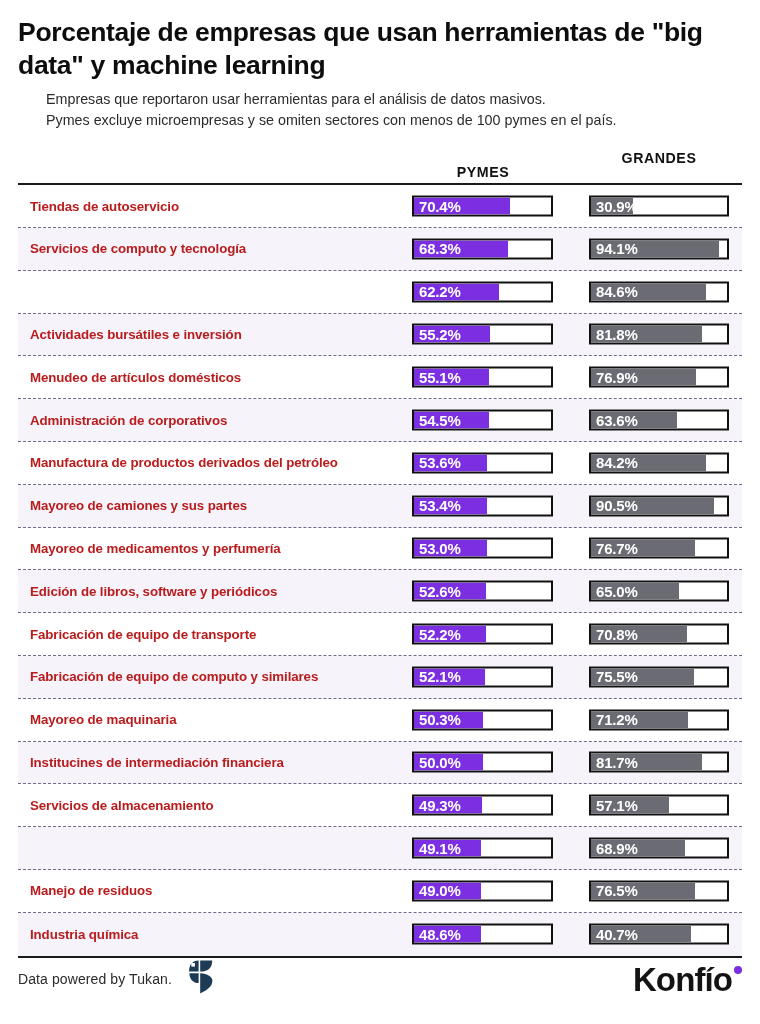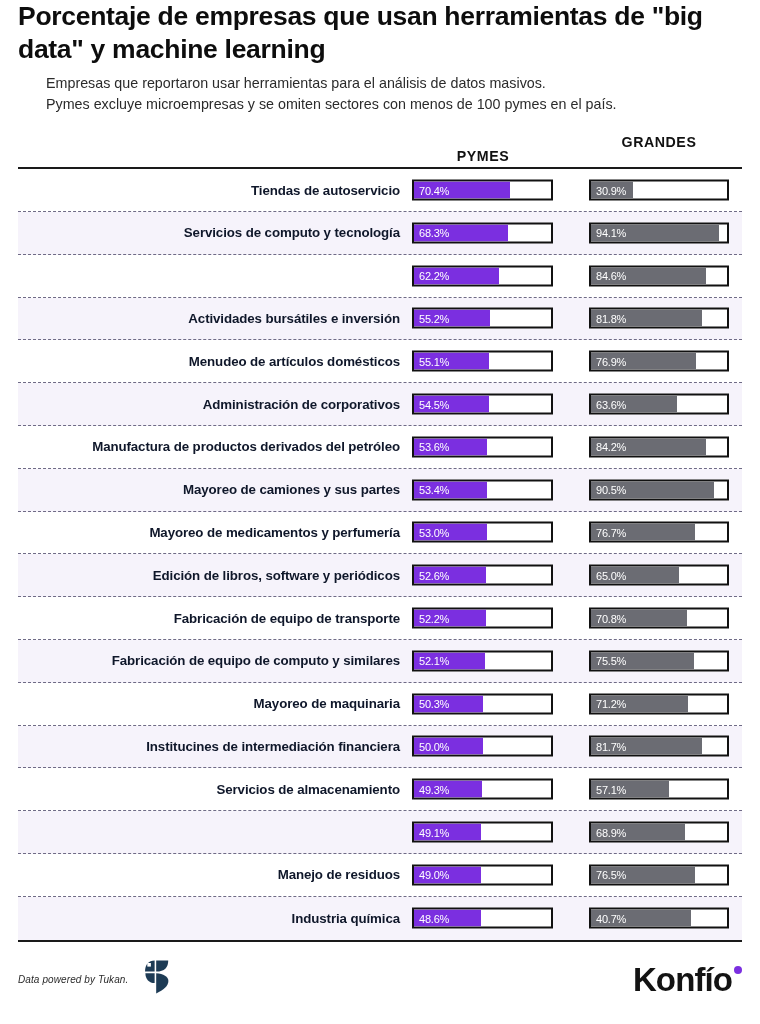--- a/index.html
+++ b/index.html
@@ -16,21 +16,21 @@
   }
   .page {
     position: relative;
     width: 760px;
     height: 1024px;
     box-sizing: border-box;
     padding: 0 18px;
   }
 
   
-  .header { padding-top: 0; }
+  .header { padding-top: 16px; }
   .title {
     font-size: 26.5px;
     font-weight: bold;
     line-height: 1.26;
     letter-spacing: -0.3px;
     color: #0d0d0d;
     margin: 0 0 6px 0;
     max-width: 706px;
   }
   .subtitle {
@@ -73,27 +73,26 @@
     align-items: center;
     border-bottom: 1.6px dashed #6f6b86;
     box-sizing: border-box;
   }
   .row:last-child { border-bottom: none; }
   .row.alt { background: #f6f3fb; }
 
   .row-label {
     font-size: 13.3px;
     font-weight: bold;
-    color: #0f172a;
+    color: #b91c1c;
     padding-left: 12px;
     width: 382px;
     box-sizing: border-box;
     white-space: nowrap;
     letter-spacing: -0.1px;
-    text-align: right;
   }
 
   
   .bar-cell {
     position: absolute;
     top: 50%;
     transform: translateY(-50%);
     height: 21px;
     box-sizing: border-box;
   }
@@ -117,22 +116,22 @@
     height: 100%;
   }
   .bar-fill.pymes   { background: #7b2fe0; }
   .bar-fill.grandes { background: #6b6c73; }
 
   .bar-value {
     position: absolute;
     left: 5px;
     top: 50%;
     transform: translateY(-50%);
-    font-size: 11px;
-    font-weight: normal;
+    font-size: 15px;
+    font-weight: bold;
     color: #ffffff;
     white-space: nowrap;
     letter-spacing: -0.2px;
     z-index: 2;
   }
 
   
   .footer {
     position: absolute;
     left: 18px;
@@ -142,24 +141,23 @@
     display: flex;
     align-items: center;
     justify-content: space-between;
   }
   .footer-left {
     display: flex;
     align-items: center;
     gap: 13px;
   }
   .footer-text {
-    font-size: 10px;
+    font-size: 14px;
     color: #2b2b2b;
     letter-spacing: 0.1px;
-    font-style: italic;
   }
   .tukan-logo { display: block; }
 
   .brand {
     display: flex;
     align-items: flex-start;
     gap: 2px;
   }
   .brand-word {
     font-size: 33px;

